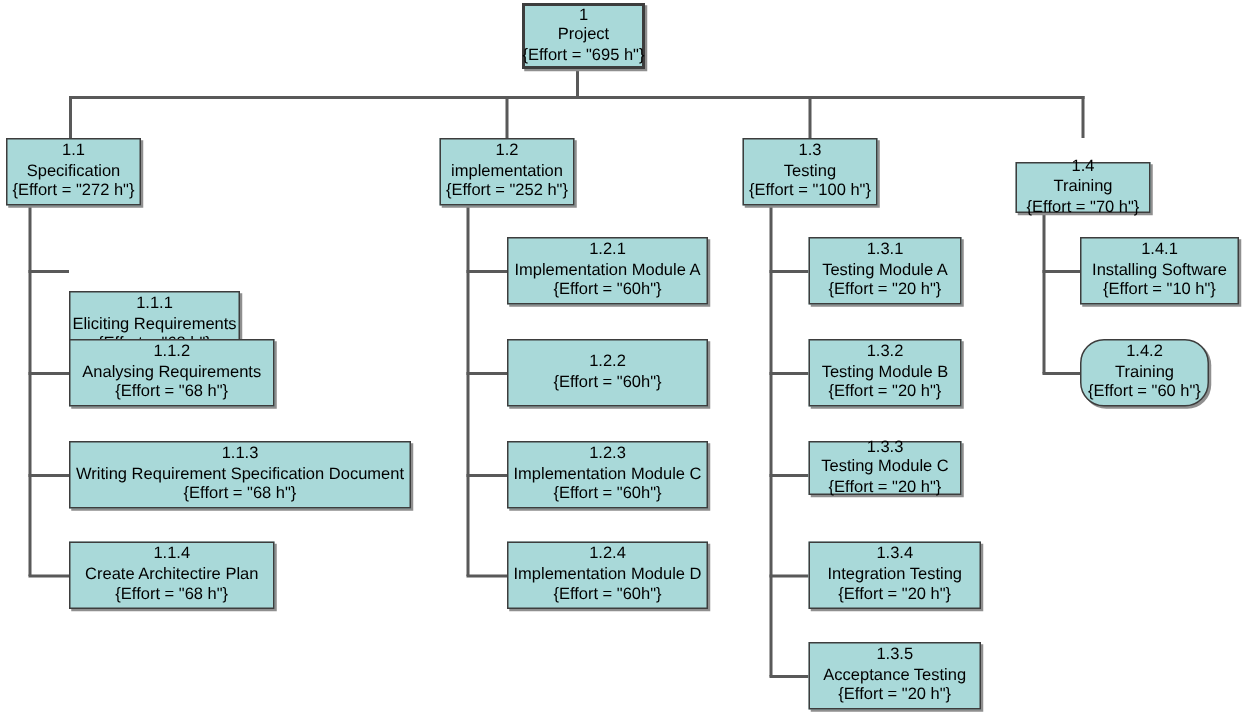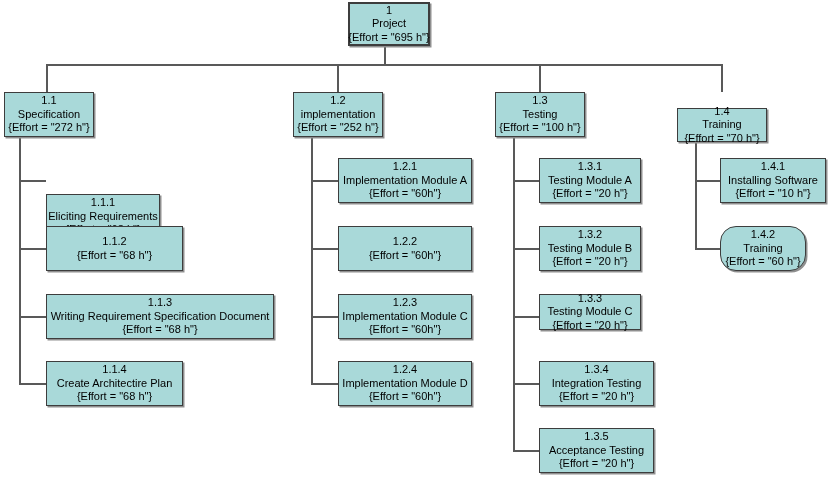--- a/index.html
+++ b/index.html
@@ -99,20 +99,21 @@
   </div>
 
   <div class="node" style="left:46px; top:158px; width:114px; height:45px;margin-top:36px;">
     <div class="nline">1.1.1</div>
     <div class="nline">Eliciting Requirements</div>
     <div class="nline">{Effort = "68 h"}</div>
   </div>
 
   <div class="node" style="left:46px; top:226px; width:137px; height:45px;">
     <div class="nline">1.1.2</div>
+    <div class="nline">Analysing Requirements</div>
     <div class="nline">{Effort = "68 h"}</div>
   </div>
 
   <div class="node" style="left:46px; top:294px; width:228px; height:45px;">
     <div class="nline">1.1.3</div>
     <div class="nline">Writing Requirement Specification Document</div>
     <div class="nline">{Effort = "68 h"}</div>
   </div>
 
   <div class="node" style="left:46px; top:361px; width:137px; height:45px;">

